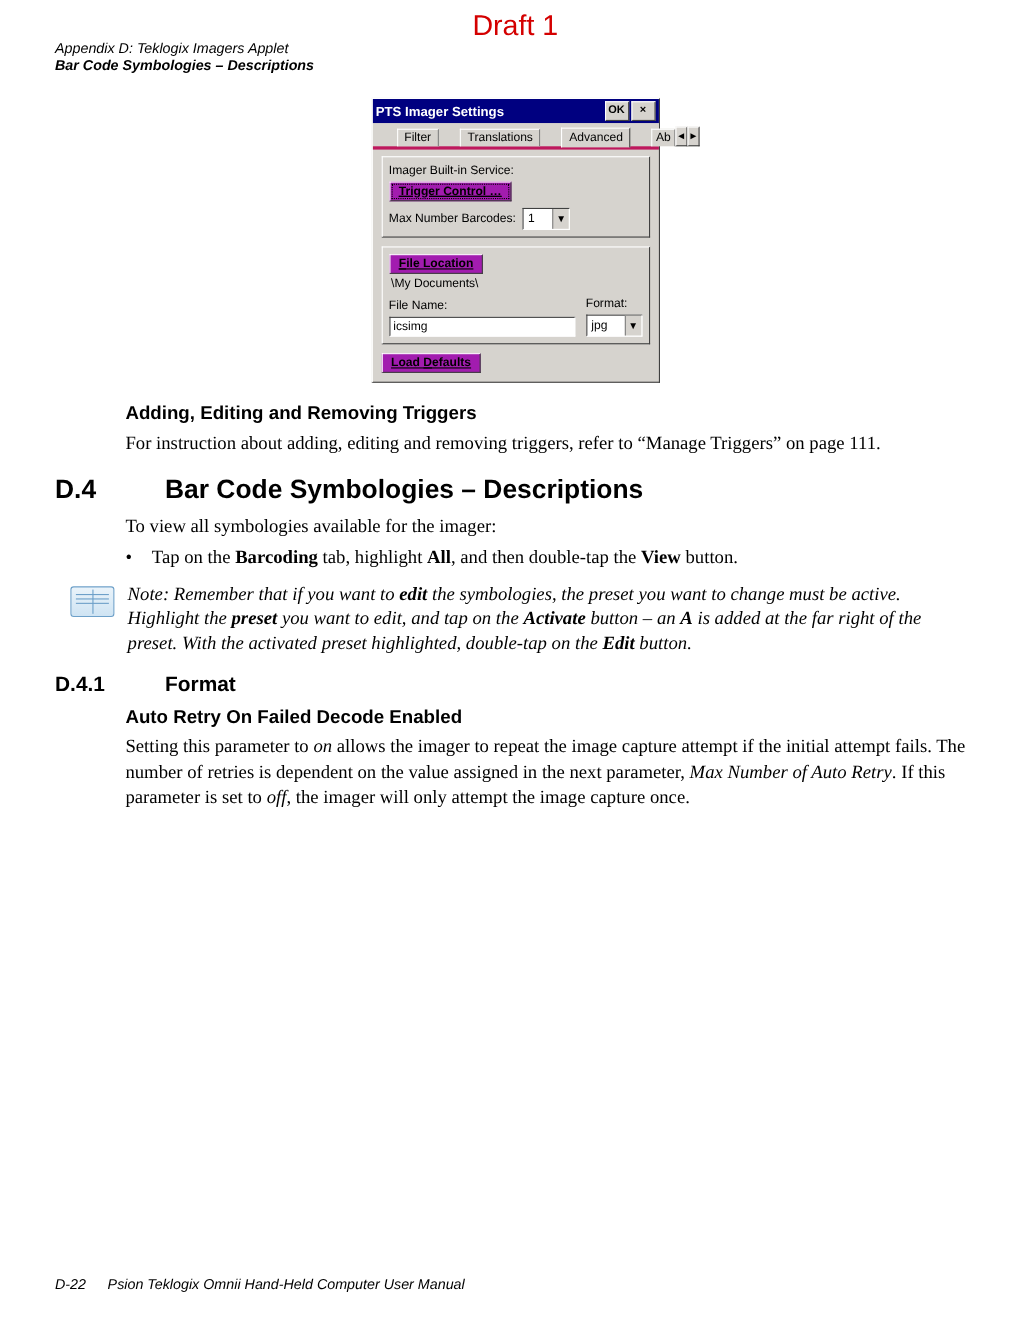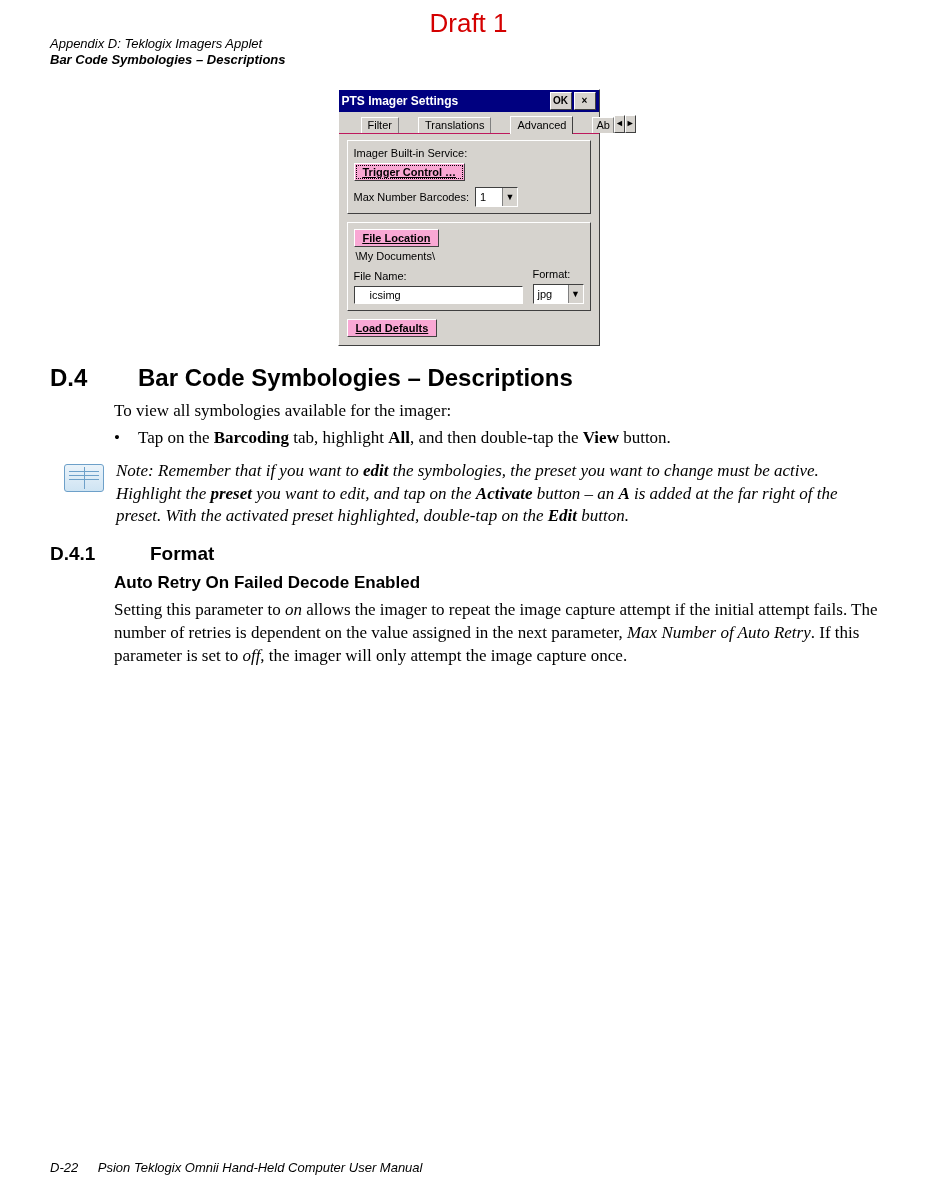--- a/index.html
+++ b/index.html
@@ -111,36 +111,36 @@
   .scroll-btn {
     width: 14px; height: 16px;
     background:#d6d3ce;
     border:1px solid #fff;
     border-right-color:#404040;
     border-bottom-color:#404040;
     display:inline-flex;align-items:center;justify-content:center;
     font-size:9px;line-height:1;
   }
   .dlg-body {
-    border-top: 1px solid #be185d;
+    border-top: 3px solid #be185d;
     padding: 6px 8px 8px 8px;
   }
   .grp {
     border: 1px solid #808080;
     border-top-color:#fff;
     border-left-color:#fff;
     border-right-color:#404040;
     border-bottom-color:#404040;
     padding: 6px;
     margin-bottom: 8px;
     position: relative;
   }
   .lbl { font-size: 11px; margin-bottom: 4px; display:block; }
   .ce-btn {
-    background:#f9a8d4;
+    background:#a21caf;
     border:1px solid #fff;
     border-right-color:#404040;
     border-bottom-color:#404040;
     padding: 2px 8px;
     font: inherit;
     font-weight: bold;
     text-decoration: underline;
     display:inline-block;
   }
   .ce-btn.focus {
@@ -169,41 +169,41 @@
     font-size:9px;
   }
   .ce-input {
     background:#fff;
     border:1px solid #808080;
     border-top-color:#404040;
     border-left-color:#404040;
     border-right-color:#fff;
     border-bottom-color:#fff;
     height:18px;
-    padding: 1px 15px;
+    padding: 1px 3px;
     font: inherit;
     box-sizing: border-box;
   }
   .path { font-size:11px; margin: 3px 0 6px 2px; }
   .two-col { display:flex; gap:10px; align-items:flex-end; }
   .two-col .col1 { flex:1; }
   
   .content { margin-left: 64px; margin-right: 8px; }
   .h-sub {
     font-family: "Trebuchet MS", Arial, sans-serif;
     font-weight: bold;
     font-size: 17px;
     margin: 4px 0 6px 0;
   }
   .para {
     font-size: 17px;
     line-height: 1.35;
     margin: 0 0 18px 0;
   }
-  .h-sec-row { display:flex; align-items:baseline; gap: 32px; margin: 10px 0 8px -64px; }
+  .h-sec-row { display:flex; align-items:baseline; gap: 44px; margin: 10px 0 8px -64px; }
   .h-sec-num {
     font-family: "Trebuchet MS", Arial, sans-serif;
     font-weight: bold; font-size: 24px; width: 56px;
   }
   .h-sec-title {
     font-family: "Trebuchet MS", Arial, sans-serif;
     font-weight: bold; font-size: 24px;
   }
   .h-sub2-row { display:flex; align-items:baseline; gap: 44px; margin: 16px 0 8px -64px; }
   .h-sub2-num {
@@ -302,20 +302,22 @@
               </span>
             </div>
           </div>
         </div>
         <span class="ce-btn"><span>Load </span><span class="u">D</span><span>efaults</span></span>
       </div>
     </div>
   </div>
 
   <div class="content">
+    <div class="h-sub">Adding, Editing and Removing Triggers</div>
+    <p class="para">For instruction about adding, editing and removing triggers, refer to “Manage Triggers” on page 111.</p>
 
     <div class="h-sec-row">
       <div class="h-sec-num">D.4</div>
       <div class="h-sec-title">Bar Code Symbologies – Descriptions</div>
     </div>
     <p class="para" style="margin-bottom:6px">To view all symbologies available for the imager:</p>
     <div class="bullet-row">
       <div class="bullet-dot">•</div>
       <div>
         <span>Tap on the </span><b>Barcoding</b><span> tab, highlight </span><b>All</b><span>, and then double-tap the </span><b>View</b><span> button.</span>

